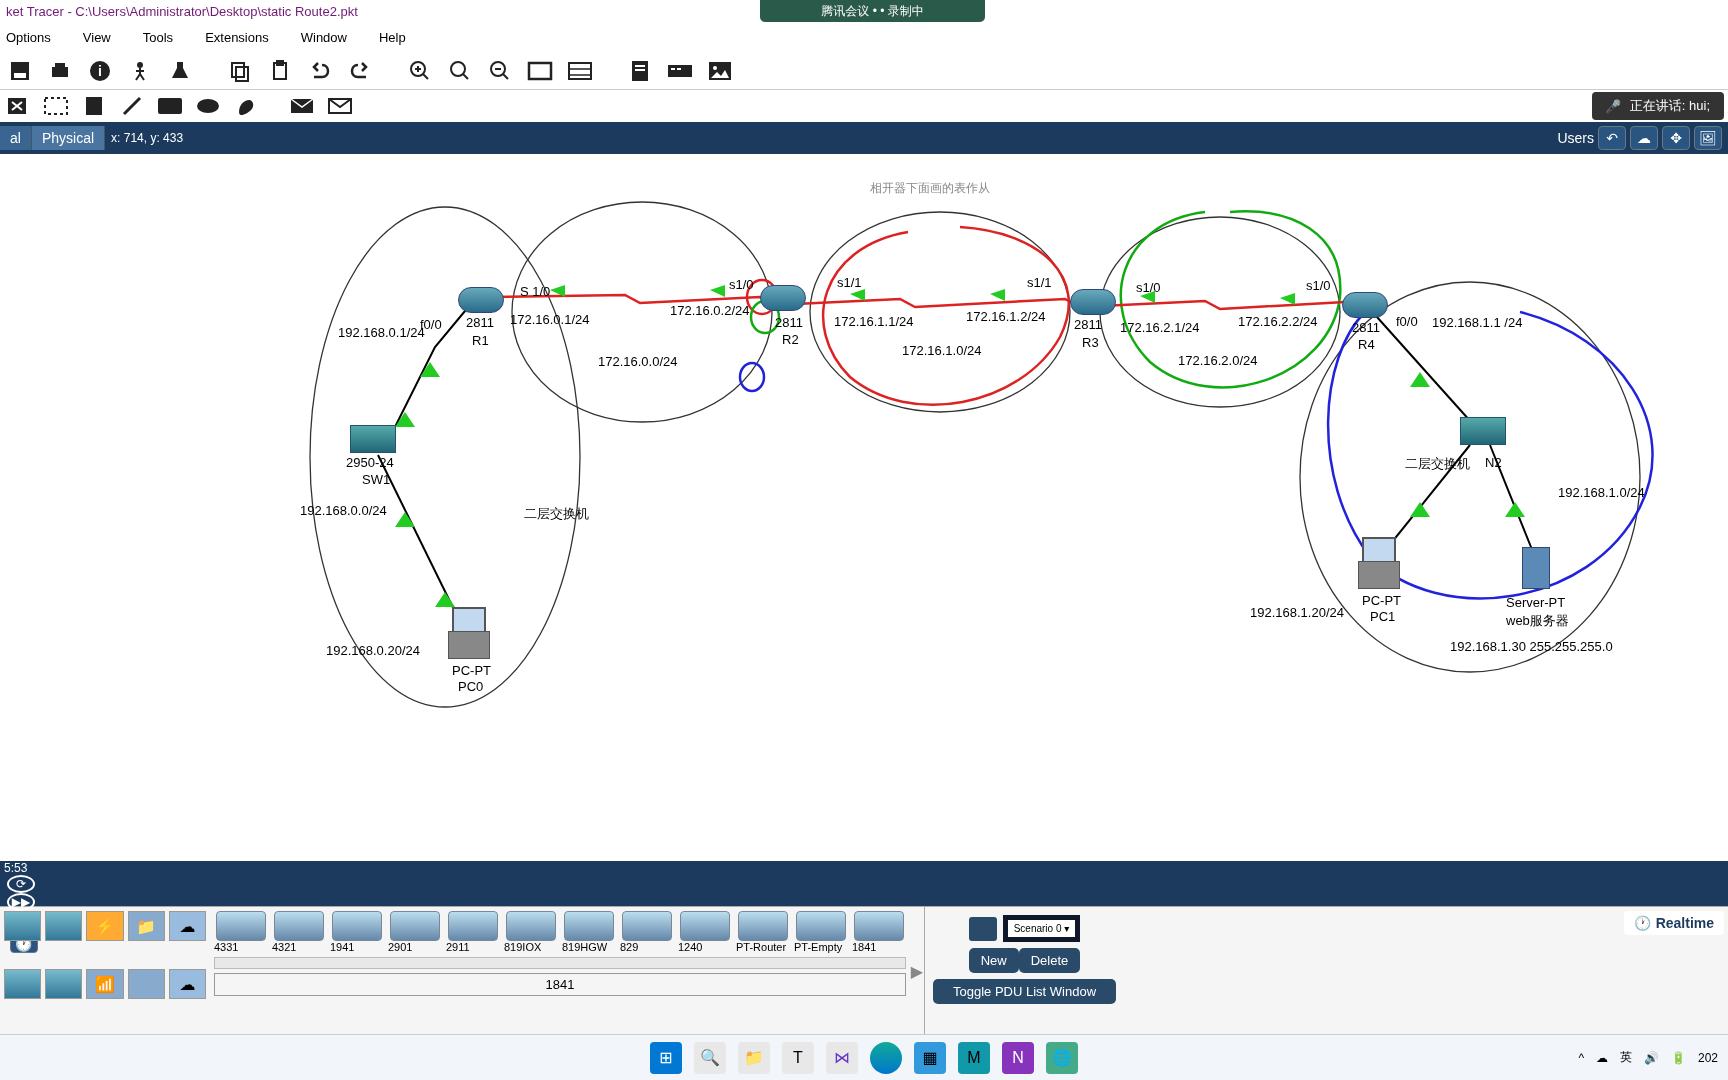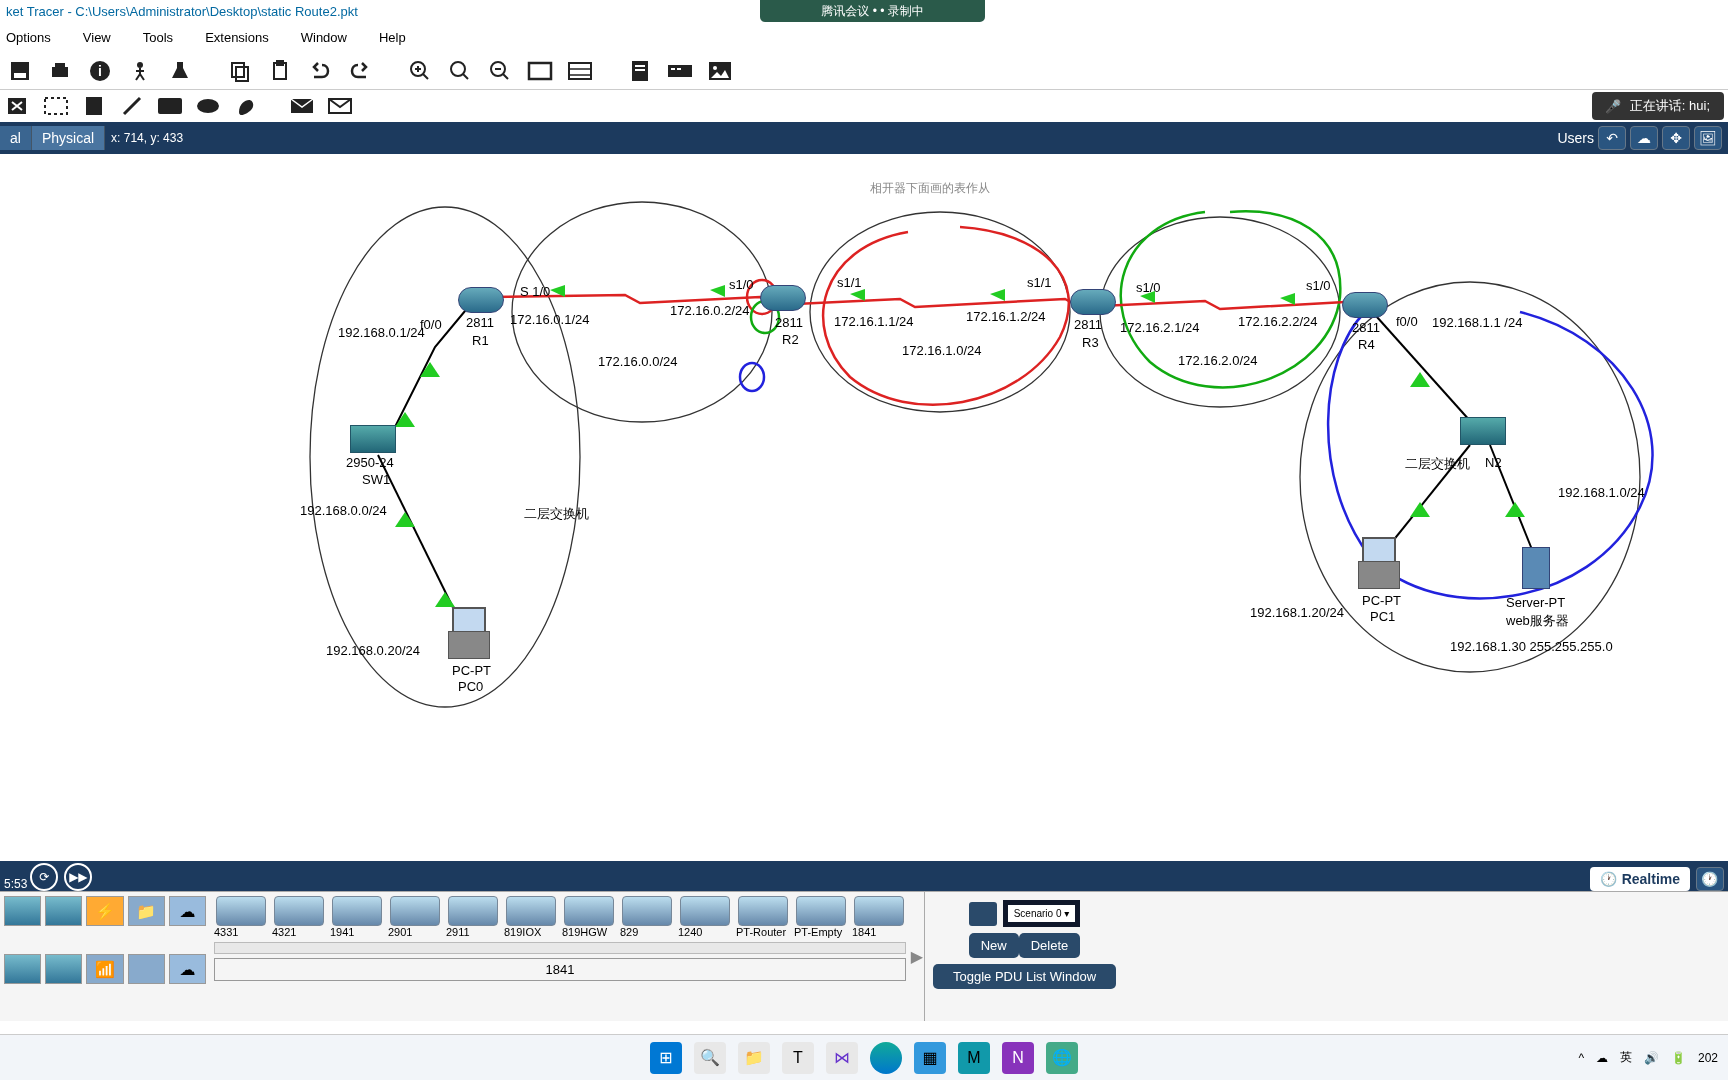--- a/index.html
+++ b/index.html
@@ -1,17 +1,17 @@
 <!DOCTYPE html>
 <html><head>
 <meta charset="utf-8">
 <style>
 *{margin:0;padding:0;box-sizing:border-box;font-family:Arial,sans-serif;}
 body{width:1728px;height:1080px;background:#fff;overflow:hidden;position:relative;}
-.title-bar{height:26px;background:#fff;font-size:13px;padding:4px 6px;color:#0369a1;}
+.title-bar{height:26px;background:#fff;font-size:13px;padding:4px 6px;color:#701a75;}
 .meeting-bar{position:absolute;top:0;left:760px;width:225px;height:22px;background:#2a5a4a;color:#fff;font-size:12px;display:flex;align-items:center;justify-content:center;border-radius:0 0 5px 5px;}
 .menu-bar{height:26px;background:#fff;font-size:13px;padding:4px 6px;display:flex;gap:32px;}
 .menu-bar span{cursor:pointer;}
 .toolbar1{height:38px;background:#fff;display:flex;gap:8px;padding:3px 4px;border-bottom:1px solid #ccc;}
 .toolbar1 .tbtn{width:32px;height:32px;display:flex;align-items:center;justify-content:center;cursor:pointer;}
 .toolbar2{height:32px;background:#fff;display:flex;justify-content:space-between;padding:2px 4px;}
 .toolbar2 .left{display:flex;gap:10px;}
 .toolbar2 .tbtn{width:28px;height:28px;display:flex;align-items:center;justify-content:center;cursor:pointer;}
 .speaking{background:#333;color:#fff;font-size:13px;padding:4px 14px;border-radius:4px;display:flex;align-items:center;gap:8px;}
 .view-bar{height:32px;background:#1c3a5e;color:#fff;display:flex;align-items:center;font-size:14px;}
@@ -21,21 +21,21 @@
 .root-nav{margin-left:auto;display:flex;align-items:center;gap:4px;padding-right:6px;}
 .nav-btn{width:28px;height:24px;background:#2a5580;border:1px solid #678;border-radius:4px;display:flex;align-items:center;justify-content:center;font-size:14px;}
 .canvas{position:relative;width:100%;height:684px;background:#fff;overflow:hidden;margin-top:23px;}
 .canvas .lbl{position:absolute;font-size:13px;color:#000;white-space:nowrap;}
 .device{position:absolute;}
 .router-ico{width:46px;height:26px;background:linear-gradient(#6ab,#2a6a8a);border-radius:13px;border:1px solid #347;}
 .switch-ico{width:46px;height:28px;background:linear-gradient(#5aa,#267);border:1px solid #256;}
 .pc-base{width:42px;height:28px;background:#888;border:1px solid #555;}
 .pc-mon{width:34px;height:26px;background:#c3d9f0;border:2px solid #555;margin:0 auto -2px;}
 .server-ico{width:28px;height:42px;background:#5a8ab5;border:1px solid #347;}
-.sim-bar{height:30px;background:#1c3a5e;display:flex;align-items:flex-end;padding:0 4px;color:#fff;font-size:12px;}
+.sim-bar{height:45px;background:#1c3a5e;display:flex;align-items:flex-start;padding:0 4px;color:#fff;font-size:12px;flex-direction:column;}
 .clock-btn{width:28px;height:28px;border:2px solid #fff;border-radius:50%;display:flex;align-items:center;justify-content:center;margin:0 3px;}
 .realtime-btn{margin-left:auto;background:#fff;color:#1c3a5e;padding:4px 10px;border-radius:4px;font-size:14px;font-weight:bold;display:flex;align-items:center;gap:4px;}
 .bottom-panel{height:130px;display:flex;background:#f5f5f5;border-top:1px solid #aaa;}
 .dev-categories{width:210px;padding:4px;}
 .cat-row{display:flex;gap:4px;margin-bottom:4px;}
 .cat-icon{width:44px;height:30px;background:#ddd;border:1px solid #999;display:flex;align-items:center;justify-content:center;}
 .dev-list{flex:1;max-width:700px;display:flex;flex-direction:column;}
 .dev-icons{display:flex;gap:4px;padding:4px;overflow:hidden;}
 .dev-item{width:56px;font-size:11px;}
 .dev-img{width:50px;height:30px;background:linear-gradient(#bde,#68a);border:1px solid #789;border-radius:4px;margin:0 auto;}

